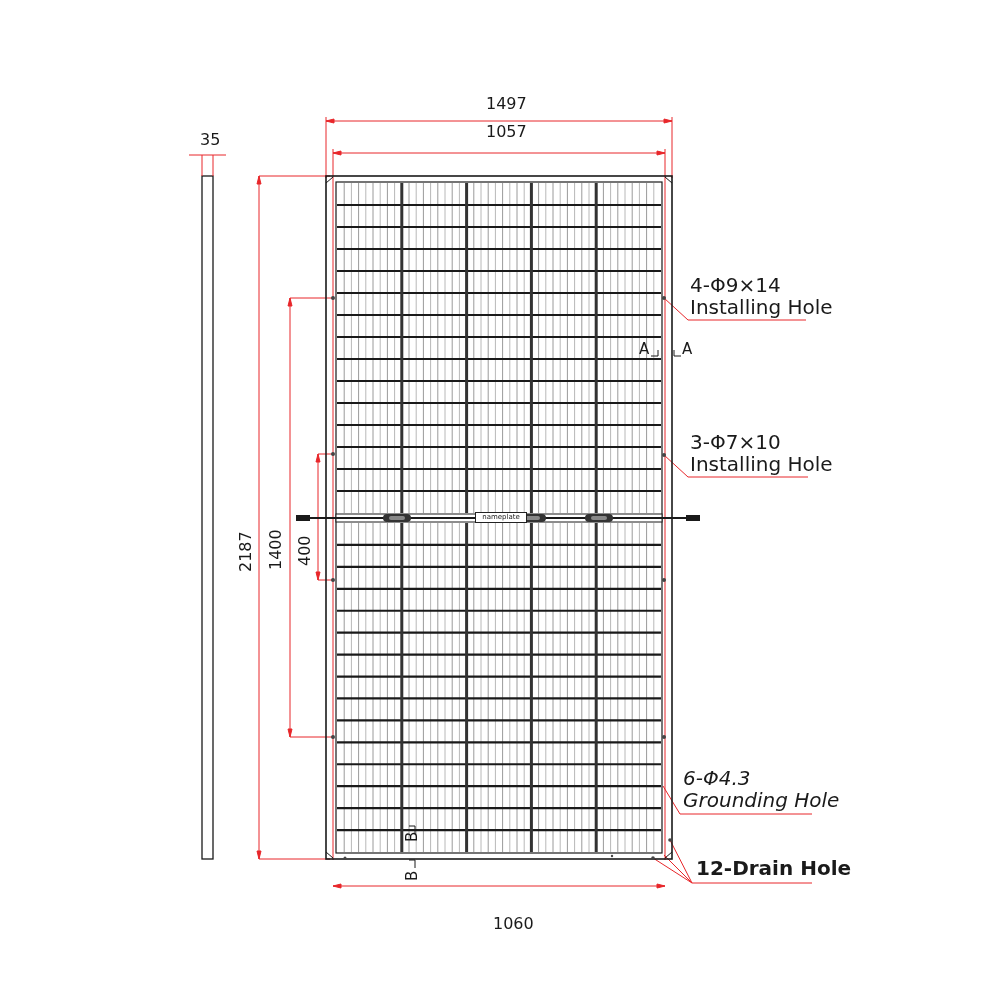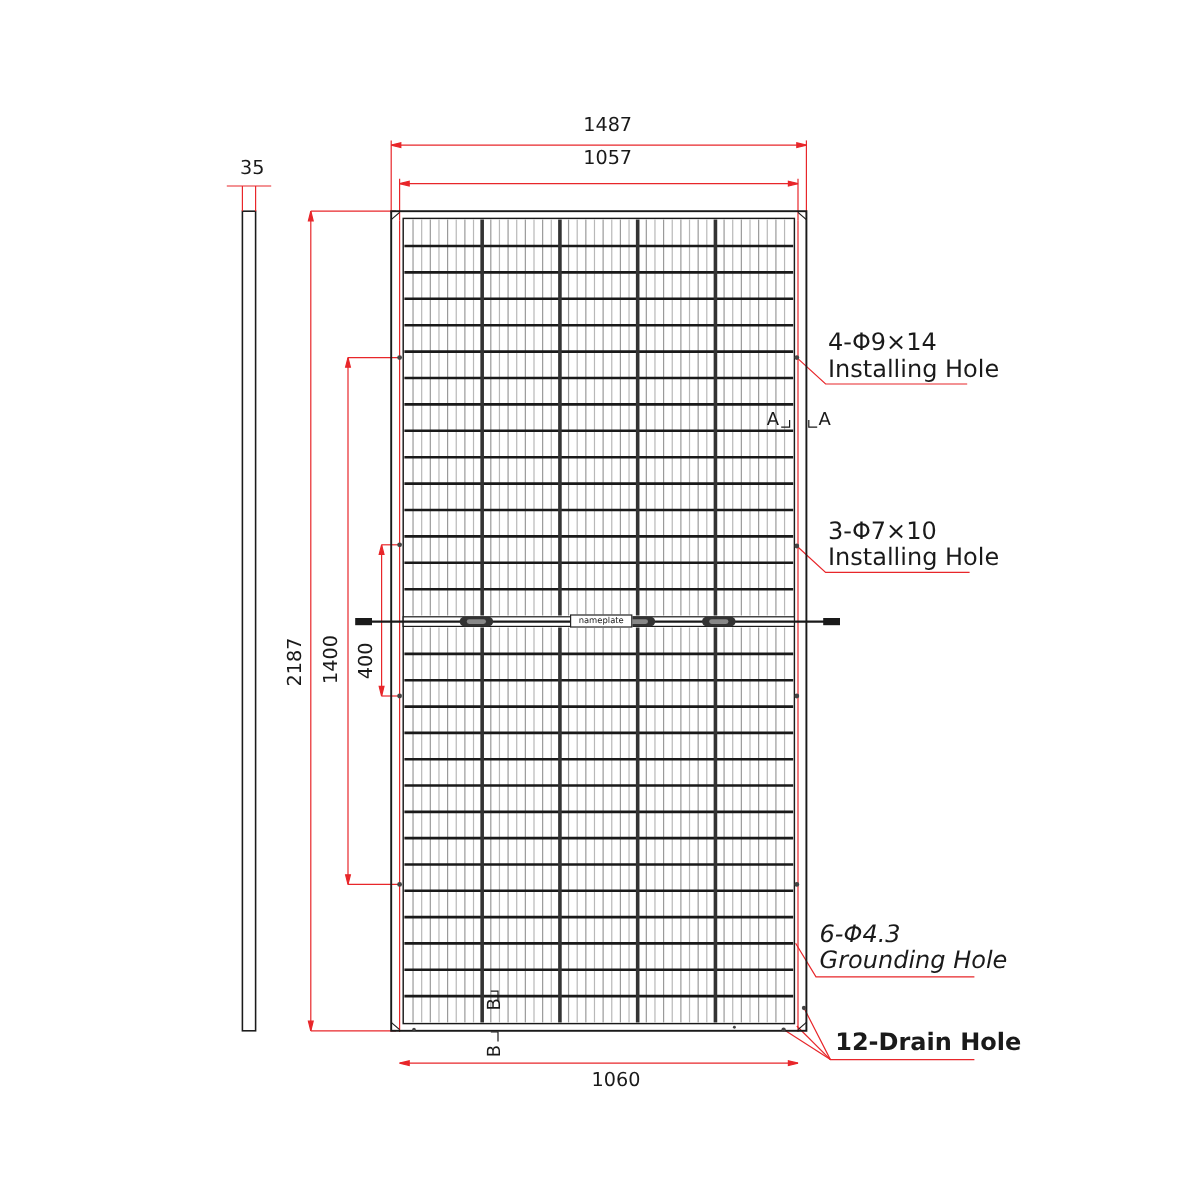--- a/index.html
+++ b/index.html
@@ -237,24 +237,24 @@
   </g>
 
   <g stroke="#1a1a1a" stroke-width="1" fill="none">
     <polyline points="651,356 658,356 658,350"></polyline>
     <polyline points="674,350 674,356 681,356"></polyline>
     <polyline points="409,826 415,826 415,834"></polyline>
     <polyline points="409,860 415,860 415,868"></polyline>
   </g>
 </svg>
 
-<div class="lbl dim" style="left:486px;top:96px;">1487</div>
+<div class="lbl dim" style="left:486px;top:96px;">1497</div>
 <div class="lbl dim" style="left:486px;top:124px;">1057</div>
 <div class="lbl dim" style="left:200px;top:132px;">35</div>
-<div class="lbl dim" style="left:493px;top:892px;">1060</div>
+<div class="lbl dim" style="left:493px;top:916px;">1060</div>
 
 <div class="lbl dim vert" style="left:238px;top:572px;">2187</div>
 <div class="lbl dim vert" style="left:268px;top:570px;">1400</div>
 <div class="lbl dim vert" style="left:297px;top:566px;">400</div>
 
 <div class="lbl callout" style="left:690px;top:274px;">
   <div>4-Φ9×14</div>
   <div>Installing Hole</div>
 </div>
 <div class="lbl callout" style="left:690px;top:431px;">

